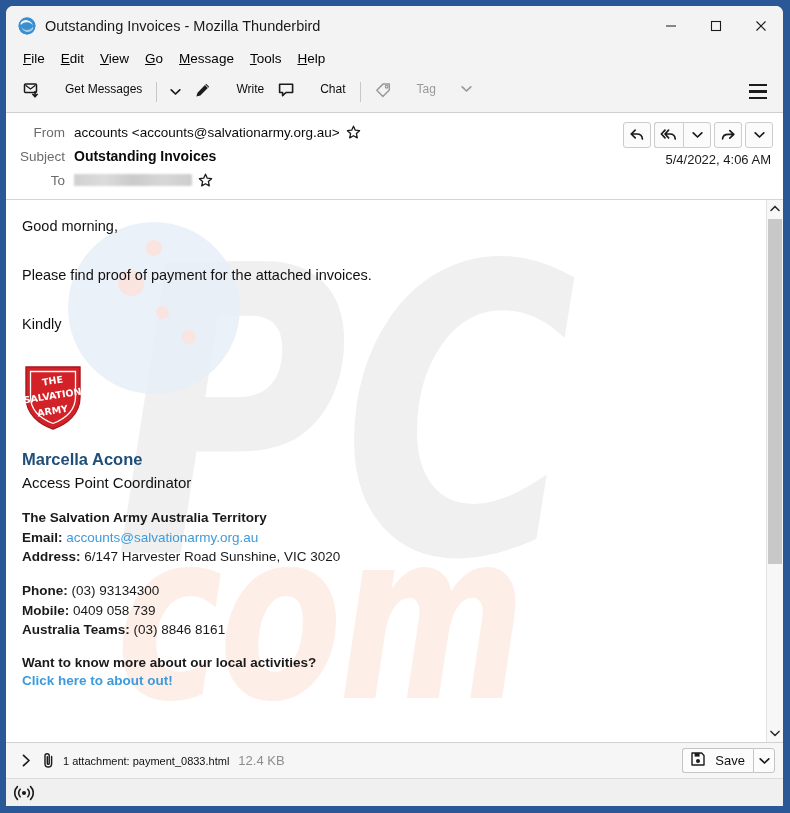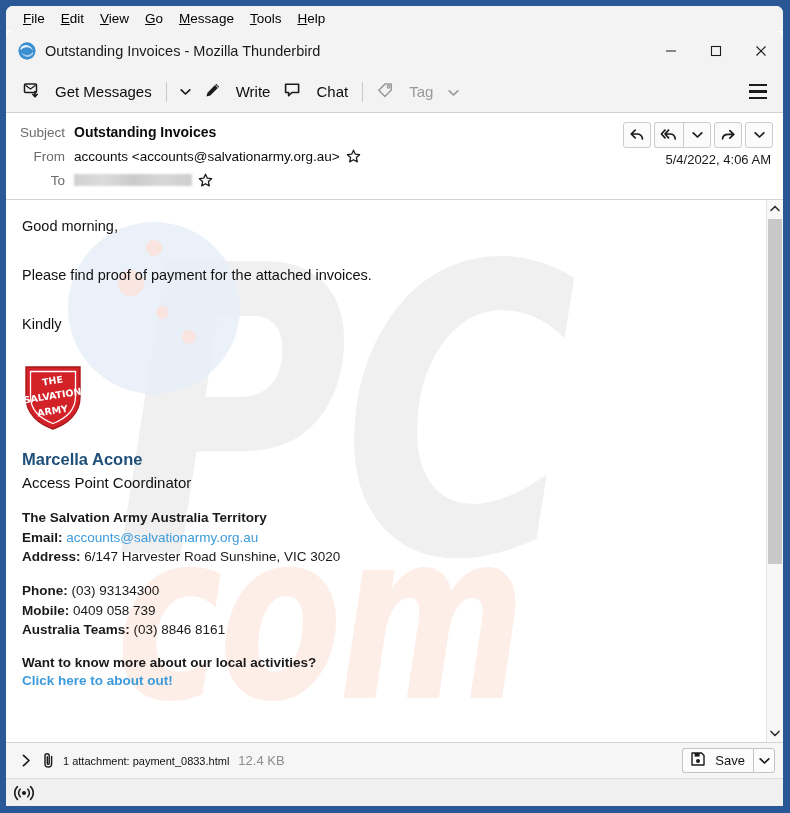--- a/index.html
+++ b/index.html
@@ -83,26 +83,25 @@
     height: 42px;
     background: #f3f3f3;
     border-bottom: 1px solid #cfcfcf;
     display: flex;
     align-items: center;
     padding: 0 8px 0 10px;
     flex: 0 0 auto;
   }
   .tb-button {
     display: flex;
-    align-items: center;
-    gap: 15px;
+    gap: 25px;
     padding: 5px 7px;
     border-radius: 3px;
     cursor: default;
-    font-size: 15px;
+    font-size: 12px;
     color: #0c0c0c;
     white-space: nowrap;
   }
   .tb-button.disabled { color: #9a9a9a; }
   .tb-caret {
     padding: 6px 6px;
     border-radius: 3px;
     cursor: default;
     display: flex; align-items: center;
   }
@@ -400,30 +399,20 @@
     padding-left: 8px;
     flex: 0 0 auto;
   }
   #status-icon { display: flex; align-items: center; }
 </style>
 </head>
 <body>
 
 <div id="window-frame">
   <div id="window-inner">
-
-    <div id="menu-bar">
-      <div class="menu-item"><u>F</u>ile</div>
-      <div class="menu-item"><u>E</u>dit</div>
-      <div class="menu-item"><u>V</u>iew</div>
-      <div class="menu-item"><u>G</u>o</div>
-      <div class="menu-item"><u>M</u>essage</div>
-      <div class="menu-item"><u>T</u>ools</div>
-      <div class="menu-item"><u>H</u>elp</div>
-    </div>
 
     <div id="title-bar">
       <span id="tb-icon">
         <svg width="18" height="18" viewBox="0 0 18 18">
           <circle cx="9" cy="9" r="8.4" fill="#1b7bc4"></circle>
           <path d="M9 .6a8.4 8.4 0 0 0-8.4 8.4 8.4 8.4 0 0 0 8.4 8.4 8.4 8.4 0 0 0 8.4-8.4A8.4 8.4 0 0 0 9 .6z" fill="#3a8fd0"></path>
           <path d="M2.5 6.2c1.3-2.2 4-3.4 6.6-3 2.9.4 5.3 2.7 5.8 5.5-1.1-2-3.2-3.4-5.6-3.5C6.6 5 4.2 6.1 2.9 8c-.3-.6-.4-1.2-.4-1.8z" fill="#ffffff" opacity=".9"></path>
           <path d="M15.3 11.4c-1.2 2.4-3.9 3.9-6.6 3.5-2.6-.4-4.8-2.4-5.4-4.9 1.2 1.8 3.3 3 5.6 3 2.5 0 4.8-1.3 6-3.3.2.6.4 1.2.4 1.7z" fill="#ffffff" opacity=".55"></path>
         </svg>
       </span>
@@ -441,20 +430,30 @@
         </div>
         <div class="win-btn" id="win-close">
           <svg width="12" height="12" viewBox="0 0 12 12">
               <line x1="1.5" y1="1.5" x2="10.5" y2="10.5" stroke="#1a1a1a" stroke-width="1.1"></line>
               <line x1="10.5" y1="1.5" x2="1.5" y2="10.5" stroke="#1a1a1a" stroke-width="1.1"></line>
             </svg>
         </div>
       </div>
     </div>
 
+    <div id="menu-bar">
+      <div class="menu-item"><u>F</u>ile</div>
+      <div class="menu-item"><u>E</u>dit</div>
+      <div class="menu-item"><u>V</u>iew</div>
+      <div class="menu-item"><u>G</u>o</div>
+      <div class="menu-item"><u>M</u>essage</div>
+      <div class="menu-item"><u>T</u>ools</div>
+      <div class="menu-item"><u>H</u>elp</div>
+    </div>
+
     <div id="toolbar">
       <div class="tb-button">
         <span>
           <svg width="17" height="17" viewBox="0 0 17 17">
             <rect x="1.5" y="2" width="12" height="8.5" rx="1" fill="none" stroke="#1b1b1b" stroke-width="1.5"></rect>
             <path d="M2.5 3.2 L7.5 7 L12.5 3.2" fill="none" stroke="#1b1b1b" stroke-width="1.3"></path>
             <path d="M12 9.5 v4.5 M9.8 12.3 L12 14.8 L14.2 12.3" fill="none" stroke="#1b1b1b" stroke-width="1.6" stroke-linecap="round" stroke-linejoin="round"></path>
           </svg>
         </span>
         <span>Get Messages</span>
@@ -498,34 +497,34 @@
         </span>
       </div>
       <div id="hamburger">
         <span></span>
         <span></span>
         <span></span>
       </div>
     </div>
 
     <div id="msg-header">
-      <div class="hdr-row">
-        <span class="hdr-label">Subject</span>
-        <span class="hdr-value bold">Outstanding Invoices</span>
-      </div>
       <div class="hdr-row">
         <span class="hdr-label">From</span>
         <span class="hdr-value">
           <span>accounts &lt;accounts@salvationarmy.org.au&gt;</span>
           <span class="star-icon">
             <svg width="15" height="15" viewBox="0 0 15 15">
                 <path d="M7.5 1.2 L9.3 5.2 L13.6 5.7 L10.4 8.6 L11.3 12.9 L7.5 10.7 L3.7 12.9 L4.6 8.6 L1.4 5.7 L5.7 5.2 Z" fill="none" stroke="#1b1b1b" stroke-width="1.3" stroke-linejoin="round"></path>
               </svg>
           </span>
         </span>
+      </div>
+      <div class="hdr-row">
+        <span class="hdr-label">Subject</span>
+        <span class="hdr-value bold">Outstanding Invoices</span>
       </div>
       <div class="hdr-row">
         <span class="hdr-label">To</span>
         <span class="hdr-value">
           <span id="redacted-to"></span>
           <span class="star-icon">
             <svg width="15" height="15" viewBox="0 0 15 15">
                 <path d="M7.5 1.2 L9.3 5.2 L13.6 5.7 L10.4 8.6 L11.3 12.9 L7.5 10.7 L3.7 12.9 L4.6 8.6 L1.4 5.7 L5.7 5.2 Z" fill="none" stroke="#1b1b1b" stroke-width="1.3" stroke-linejoin="round"></path>
               </svg>
           </span>

